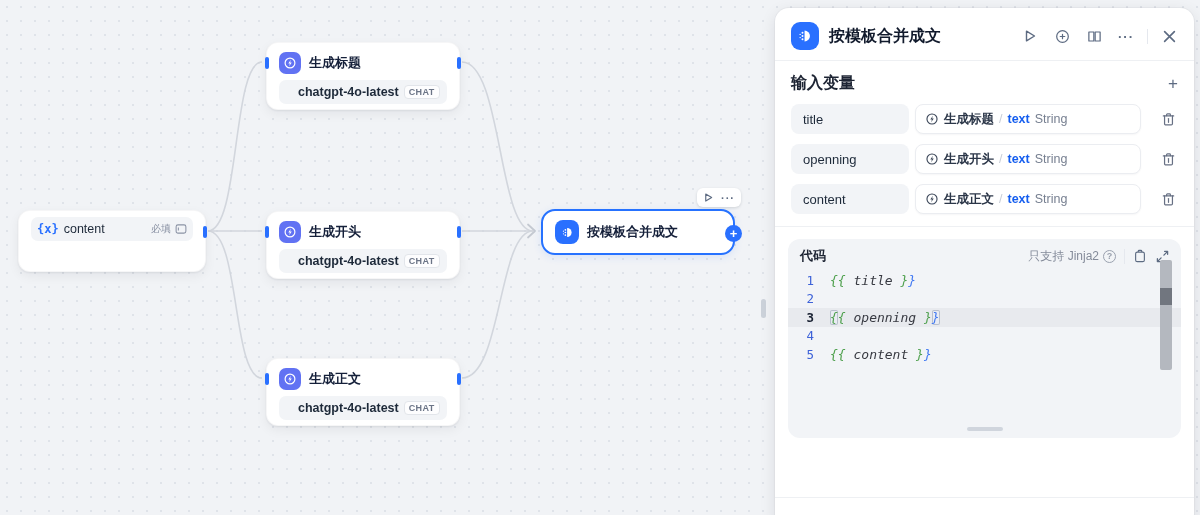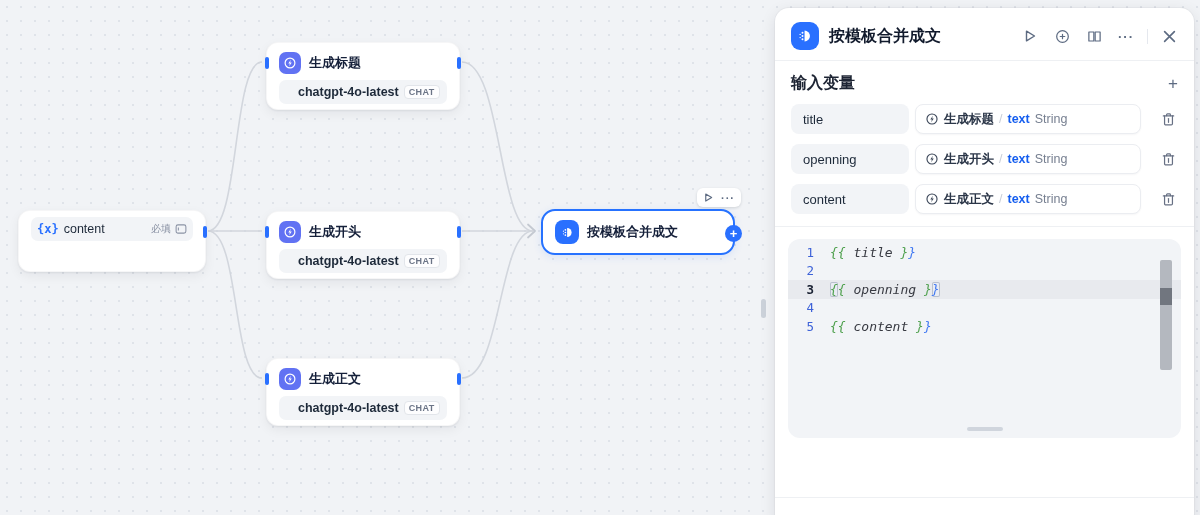--- a/index.html
+++ b/index.html
@@ -397,20 +397,38 @@
             <path d="M3.8 4.2 V12.4 a1.3 1.3 0 0 0 1.3 1.3 H10.9 a1.3 1.3 0 0 0 1.3-1.3 V4.2"></path>
             <path d="M8 7 V11"></path>
           </svg>
       </div>
     </div>
   </div>
 
   <div class="hr" style="margin-top:12px;"></div>
 
   <div class="code-card">
+    <div class="code-head">
+      <span class="code-title">代码</span>
+      <span class="code-hint">
+        <span>只支持 Jinja2</span>
+        <span class="qmark">?</span>
+      </span>
+      <div class="vdiv"></div>
+      <div class="code-tools">
+        <svg width="14" height="14" viewBox="0 0 16 16" fill="none" stroke="#5d6b82" stroke-width="1.3" stroke-linejoin="round">
+            <rect x="3" y="3.5" width="10" height="11" rx="2"></rect>
+            <path d="M6 3.5 V2.5 a1 1 0 0 1 1-1 h2 a1 1 0 0 1 1 1 v1"></path>
+          </svg>
+        <svg width="13" height="13" viewBox="0 0 14 14" fill="none" stroke="#5d6b82" stroke-width="1.4" stroke-linecap="round" stroke-linejoin="round">
+            <path d="M8.5 5.5 L12.5 1.5 M12.5 1.5 H9.3 M12.5 1.5 V4.7"></path>
+            <path d="M5.5 8.5 L1.5 12.5 M1.5 12.5 H4.7 M1.5 12.5 V9.3"></path>
+          </svg>
+      </div>
+    </div>
 
     <div class="code-lines" id="code-lines">
         <div class="cl">
           <span class="ln">1</span>
           <span class="ct"><span class="c-green">{{</span><span class="c-ink"> title </span><span class="c-green">}</span><span class="c-blue">}</span></span>
         </div>
         <div class="cl">
           <span class="ln">2</span>
           <span class="ct"></span>
         </div>

